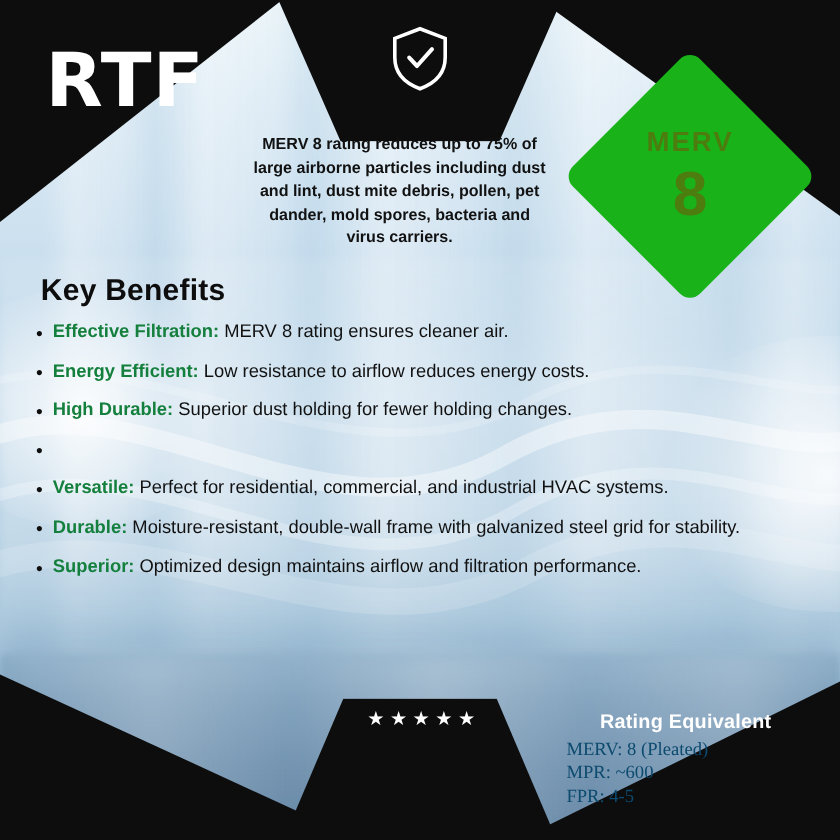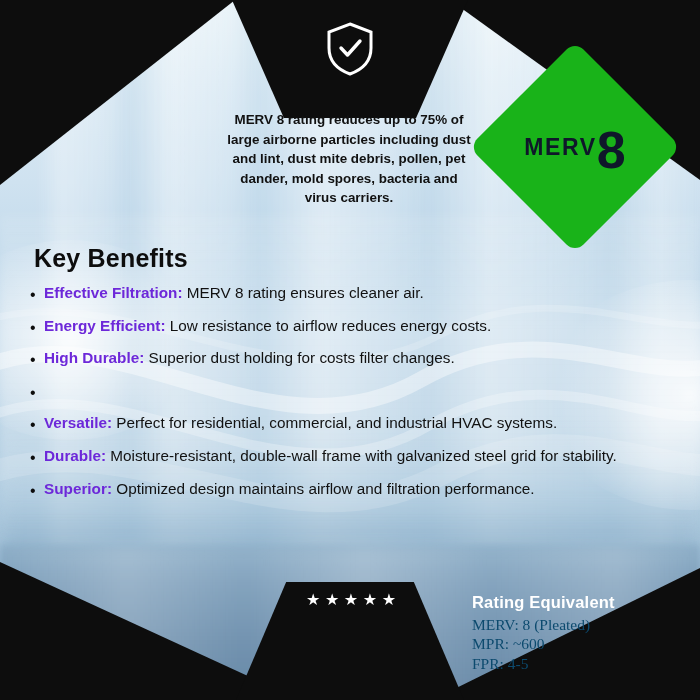--- a/index.html
+++ b/index.html
@@ -183,21 +183,21 @@
   
   .shield {
     position: absolute;
     left: 326px; top: 22px;
     width: 48px; height: 54px;
   }
 
   
   .merv-desc {
     position: absolute;
-    left: 226px; top: 110px;
+    left: 210px; top: 110px;
     width: 246px;
     text-align: center;
     font-size: 13.4px;
     line-height: 1.46;
     color: #111;
     font-weight: 700;
     font-family: "Liberation Sans", sans-serif;
   }
 
   
@@ -211,24 +211,24 @@
     left: 22px; top: 22px;
     width: 150px; height: 150px;
     background: #19b319;
     transform: rotate(45deg);
     border-radius: 12px;
   }
   .diamond-text {
     position: absolute;
     inset: 0;
     display: flex;
-    flex-direction: row;
+    flex-direction: column;
     align-items: center;
     justify-content: center;
-    color: #0f172a;
+    color: #4d7c0f;
   }
   .diamond-label {
     font-size: 23px;
     font-weight: 700;
     letter-spacing: 1.6px;
     line-height: 1;
   }
   .diamond-value {
     font-size: 52px;
     font-weight: 700;
@@ -239,21 +239,21 @@
   
   .benefits {
     position: absolute;
     left: 30px; top: 228px;
     width: 640px;
   }
   .benefits-title {
     font-size: 25px;
     font-weight: 700;
     color: #0d0d0d;
-    margin: 16px 0 10px 4px;
+    margin: 0 0 10px 4px;
     letter-spacing: 0.2px;
   }
   .benefit-row {
     display: flex;
     align-items: flex-start;
     margin-bottom: 10px;
   }
   .bullet {
     width: 14px;
     flex: 0 0 14px;
@@ -262,21 +262,21 @@
     color: #0d0d0d;
     padding-top: 1px;
   }
   .benefit-text {
     font-size: 15.3px;
     line-height: 1.36;
     color: #111;
   }
   .benefit-text b {
     font-weight: 700;
-    color: #6d28d9;
+    color: #15803d;
   }
 
   
   .stars {
     position: absolute;
     left: 306px; bottom: 92px;
     width: 90px;
     display: flex;
     justify-content: space-between;
     color: #fff;
@@ -291,20 +291,21 @@
     right: 28px; bottom: 26px;
     text-align: left;
     color: #fff;
     width: 200px;
   }
   .rating-title {
     font-size: 16.5px;
     font-weight: 700;
     margin-bottom: 3px;
     letter-spacing: 0.2px;
+    margin-left: 28px;
   }
   .rating-line {
     font-size: 15.5px;
     line-height: 1.28;
     color: #0c4a6e;
     font-family: Liberation Serif, serif;
   }
 </style>
 </head>
 <body>
@@ -331,20 +332,21 @@
   <div class="bg-wash"></div>
 
   <div class="wedge-tl"></div>
   <div class="wedge-tr"></div>
   <div class="notch-top-inner"></div>
   <div class="wedge-bl"></div>
   <div class="wedge-br"></div>
   <div class="notch-bottom"></div>
 
   <div class="logo">
+    <div class="logo-main">RTF</div>
   </div>
 
   <div class="shield">
     <svg width="48" height="54" viewBox="0 0 48 54">
       <path d="M24 2 L45 10 V26 C45 40 35 48 24 52 C13 48 3 40 3 26 V10 Z" fill="none" stroke="#ffffff" stroke-width="3"></path>
       <path d="M15 26 L21.5 33 L34 19" fill="none" stroke="#ffffff" stroke-width="3.4" stroke-linecap="round" stroke-linejoin="round"></path>
     </svg>
   </div>
 
   <div class="merv-desc">MERV 8 rating reduces up to 75% of large airborne particles including dust and lint, dust mite debris, pollen, pet dander, mold spores, bacteria and virus carriers.</div>
@@ -365,21 +367,21 @@
       <div class="benefit-text"><b>Effective Filtration:</b><span> MERV 8 rating ensures cleaner air.</span></div>
     </div>
 
     <div class="benefit-row">
       <div class="bullet">•</div>
       <div class="benefit-text"><b>Energy Efficient:</b><span> Low resistance to airflow reduces energy costs.</span></div>
     </div>
 
     <div class="benefit-row">
       <div class="bullet">•</div>
-      <div class="benefit-text"><b>High Durable:</b><span> Superior dust holding for costs filter changes.</span></div>
+      <div class="benefit-text"><b>High Durable:</b><span> Superior dust holding for fewer holding changes.</span></div>
     </div>
 
     <div class="benefit-row">
       <div class="bullet">•</div>
     </div>
 
     <div class="benefit-row">
       <div class="bullet">•</div>
       <div class="benefit-text"><b>Versatile:</b><span> Perfect for residential, commercial, and industrial HVAC systems.</span></div>
     </div>

